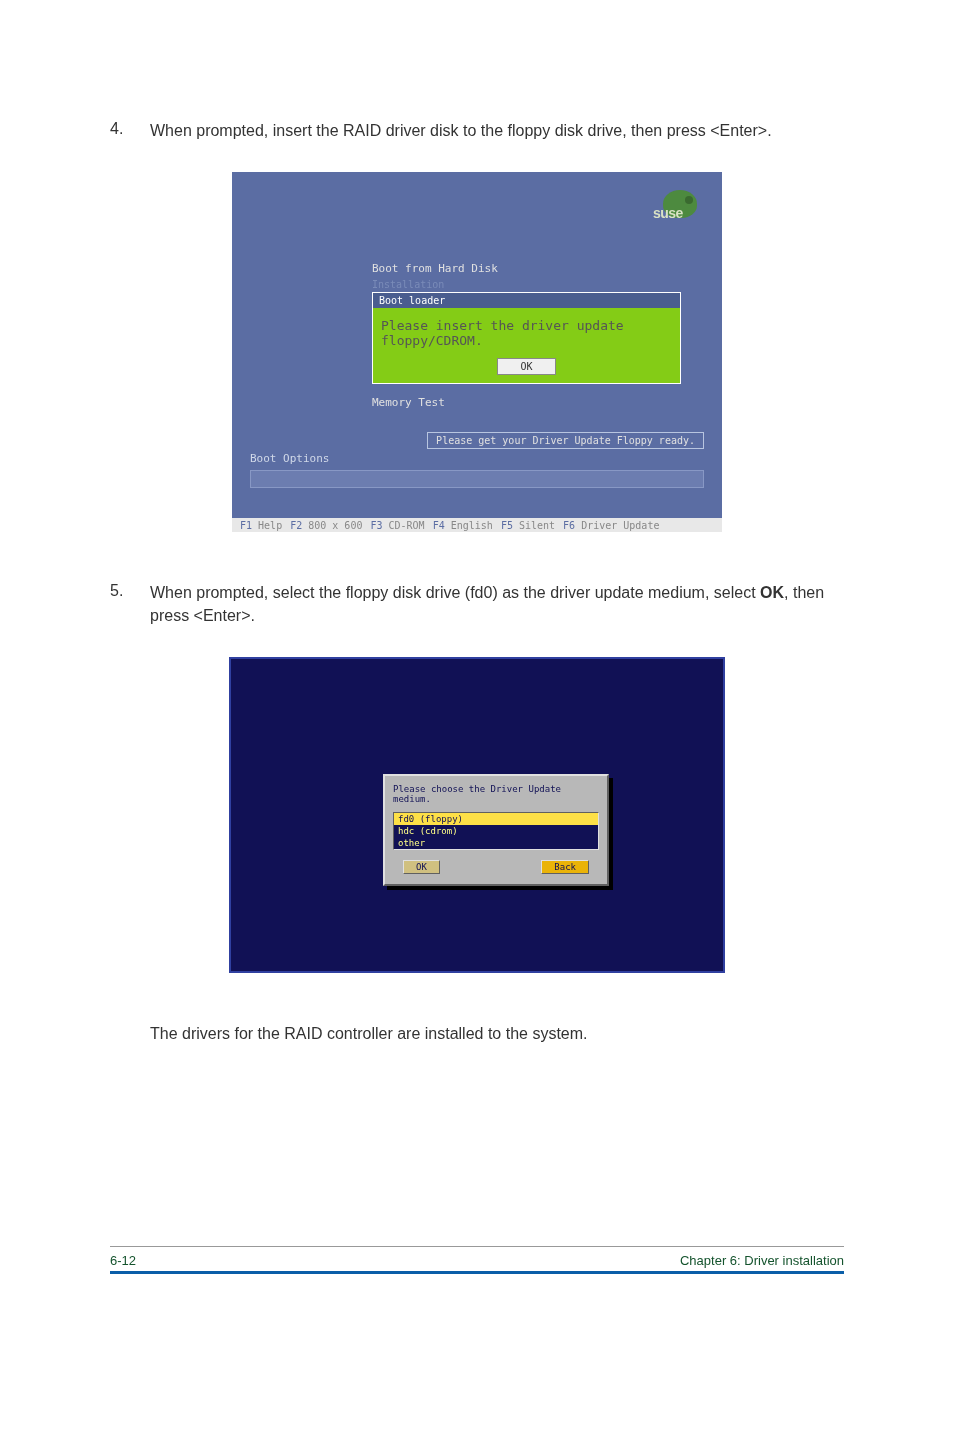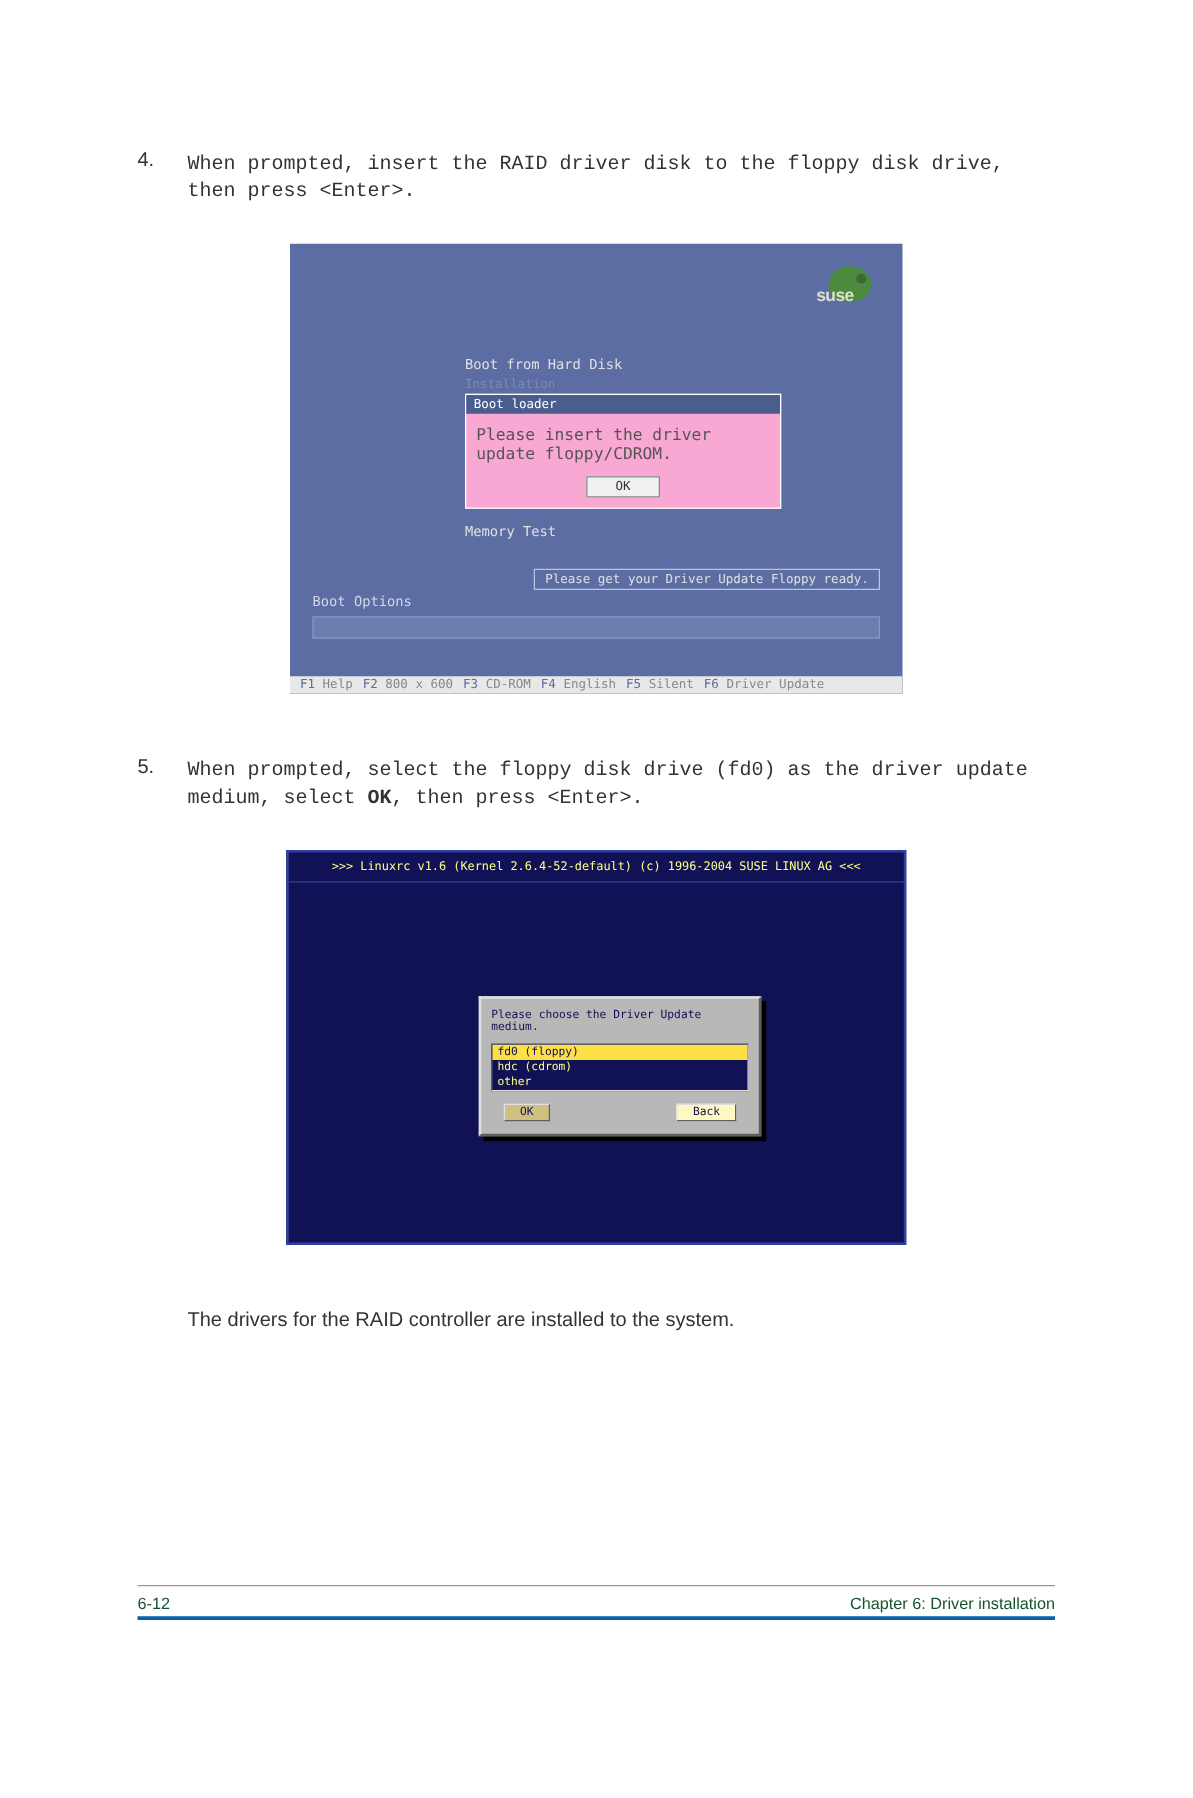--- a/index.html
+++ b/index.html
@@ -19,21 +19,20 @@
       display: flex;
       margin-bottom: 30px;
     }
     .step-num {
       width: 40px;
       flex-shrink: 0;
     }
     .step-text {
       flex: 1;
       line-height: 1.4;
-      font-family: Liberation Mono, monospace;
     }
     .step-text b { font-weight: bold; }
     .screenshot-wrap {
       display: flex;
       justify-content: center;
       margin: 10px 0 50px 0;
     }
     
     .suse-screen {
       width: 490px;
@@ -87,26 +86,26 @@
     }
     .boot-item {
       padding: 2px 0;
       color: #e0e0e0;
     }
     .boot-installation {
       color: #7a8bb8;
       font-size: 10px;
     }
     .dialog-box {
-      background: #f9a8d4;
+      background: #84cc16;
       border: 1px solid #fff;
       color: #333;
       padding: 0;
       margin-top: 0px;
-      width: 253px;
+      width: 309px;
     }
     .dialog-title {
       background: #4a5d8f;
       color: #fff;
       padding: 2px 6px;
       font-size: 10px;
     }
     .dialog-body {
       padding: 10px 8px 8px 8px;
       text-align: center;
@@ -224,21 +223,21 @@
     .linuxrc-option.selected {
       background: #fde047;
       color: #111155;
     }
     .linuxrc-buttons {
       display: flex;
       justify-content: space-between;
       padding: 0 10px;
     }
     .linuxrc-btn {
-      background: #fef9c3;
+      background: #eab308;
       border-top: 1px solid #e0e0e0;
       border-left: 1px solid #e0e0e0;
       border-right: 1px solid #606060;
       border-bottom: 1px solid #606060;
       padding: 1px 12px;
       font-size: 9px;
       color: #111155;
     }
     .linuxrc-btn.selected {
       background: #d0c080;
@@ -308,21 +307,20 @@
 
   <div class="step">
     <div class="step-num">5.</div>
     <div class="step-text">
       <span>When prompted, select the floppy disk drive (fd0) as the driver update medium, select </span><b>OK</b><span>, then press &lt;Enter&gt;.</span>
     </div>
   </div>
 
   <div class="screenshot-wrap">
     <div class="linuxrc-screen">
-      <div class="linuxrc-head">&gt;&gt;&gt; Linuxrc v1.6 (Kernel 2.6.4-52-default) (c) 1996-2004 SUSE LINUX AG &lt;&lt;&lt;</div>
 
       <div class="linuxrc-dialog">
         <div class="linuxrc-prompt">Please choose the Driver Update medium.</div>
         <div class="linuxrc-listbox">
           <div class="linuxrc-option selected">fd0 (floppy)</div>
           <div class="linuxrc-option">hdc (cdrom)</div>
           <div class="linuxrc-option">other</div>
         </div>
         <div class="linuxrc-buttons">
           <div class="linuxrc-btn selected">OK</div>

